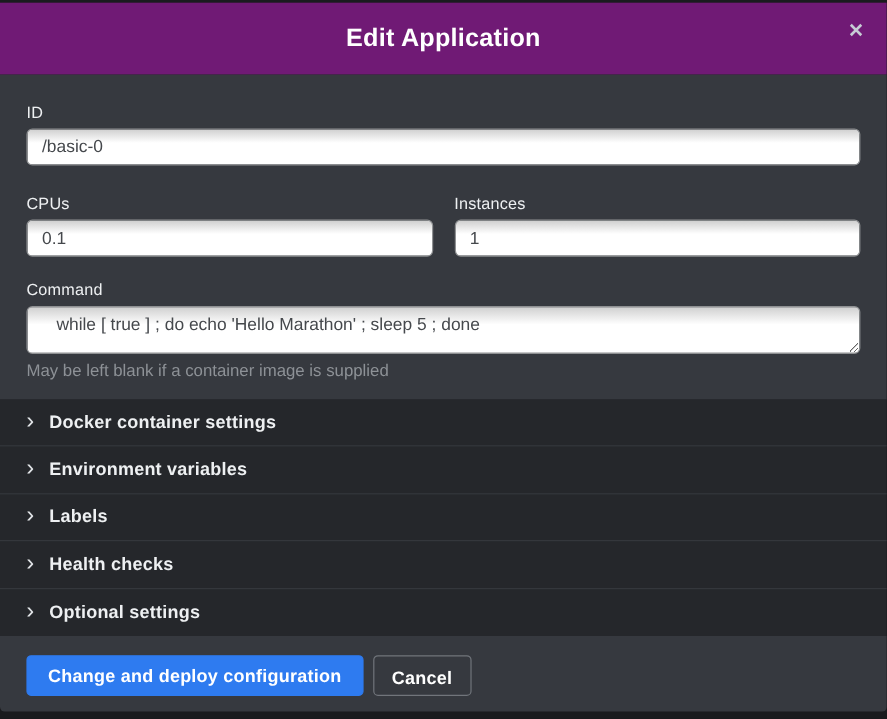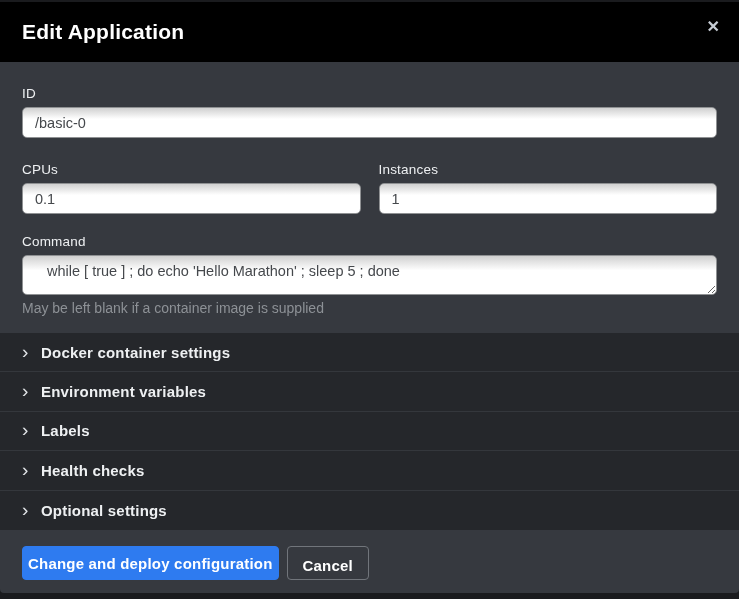--- a/index.html
+++ b/index.html
@@ -15,25 +15,26 @@
     top: 2px; left: 0; right: 0; bottom: 6px;
     display: flex;
     flex-direction: column;
     border-radius: 0 0 4px 4px;
     overflow: hidden;
   }
   
   .modal-header {
     height: 60px;
     flex: 0 0 60px;
-    background: #000000;
+    background: #701a75;
     display: flex;
     align-items: center;
     padding: 0 22px;
     position: relative;
+    justify-content: center;
   }
   .modal-title {
     font-size: 21px;
     font-weight: 600;
     color: #ffffff;
     letter-spacing: 0.2px;
   }
   .close-btn {
     position: absolute;
     top: 13px;
@@ -137,21 +138,21 @@
     font-size: 15px;
     font-weight: 600;
     cursor: pointer;
     font-family: "Liberation Sans", "DejaVu Sans", sans-serif;
     letter-spacing: 0.2px;
   }
   .btn-primary {
     background: #2e7bf0;
     border: 1px solid #2e7bf0;
     color: #ffffff;
-    padding: 0 5px;
+    padding: 0 17px;
   }
   .btn-cancel {
     background: transparent;
     border: 1px solid #71757b;
     color: #ffffff;
     padding: 10px 15px;
   }
 </style>
 </head>
 <body>

